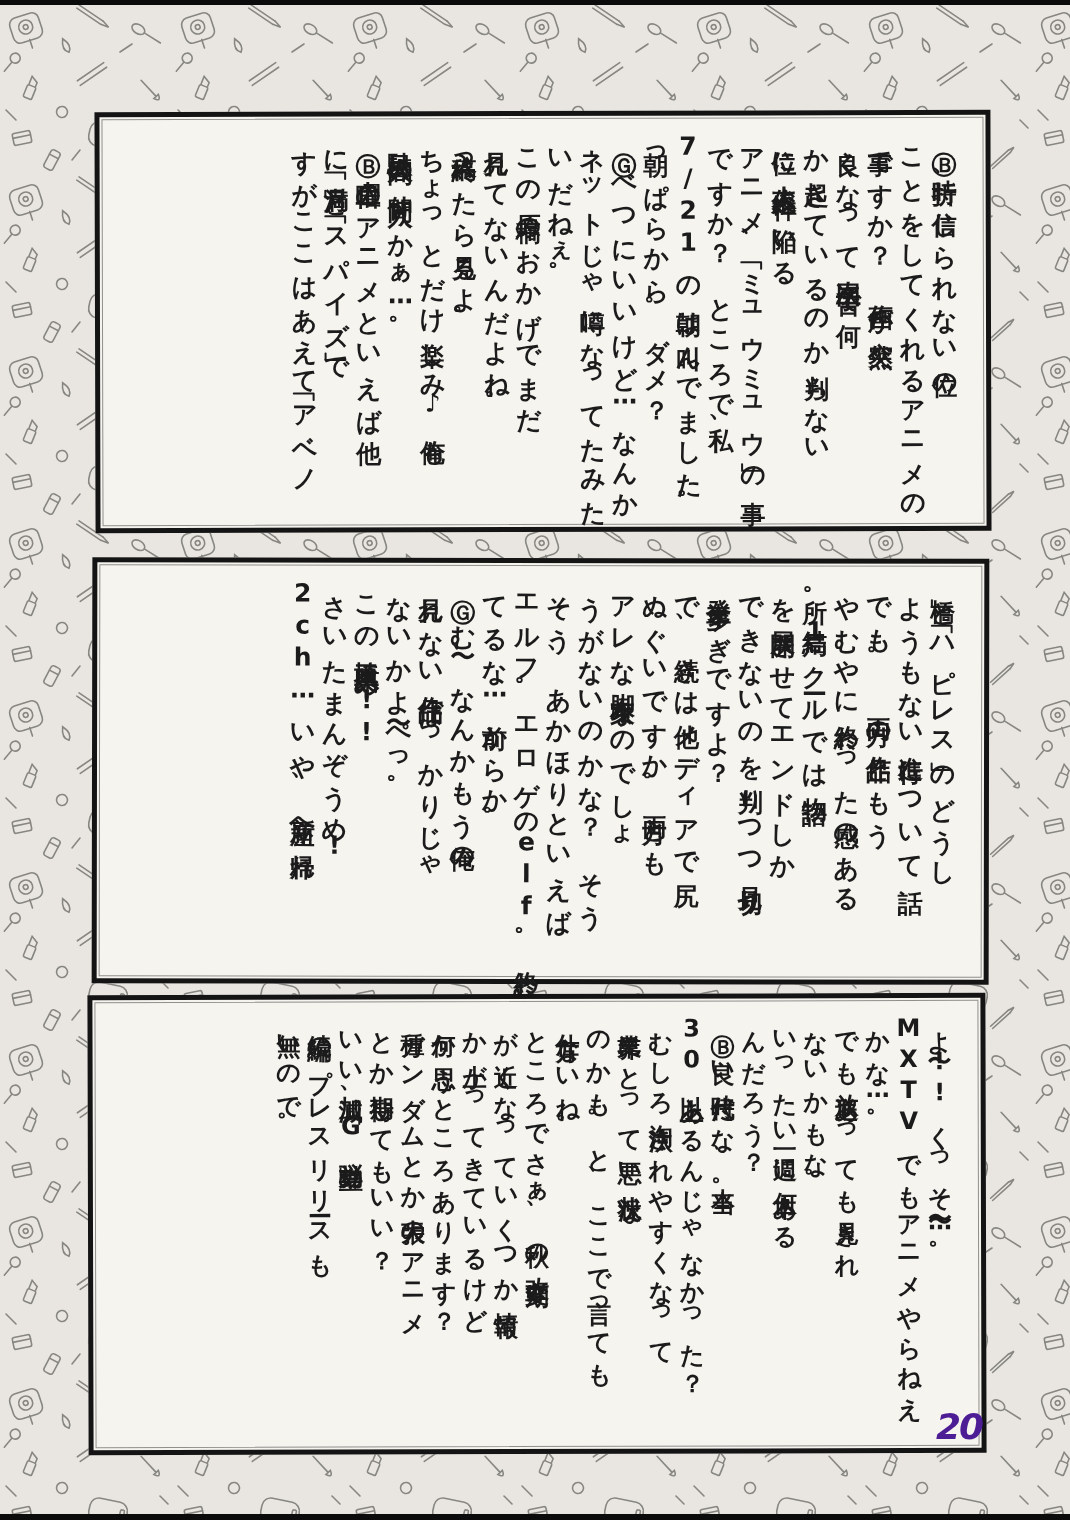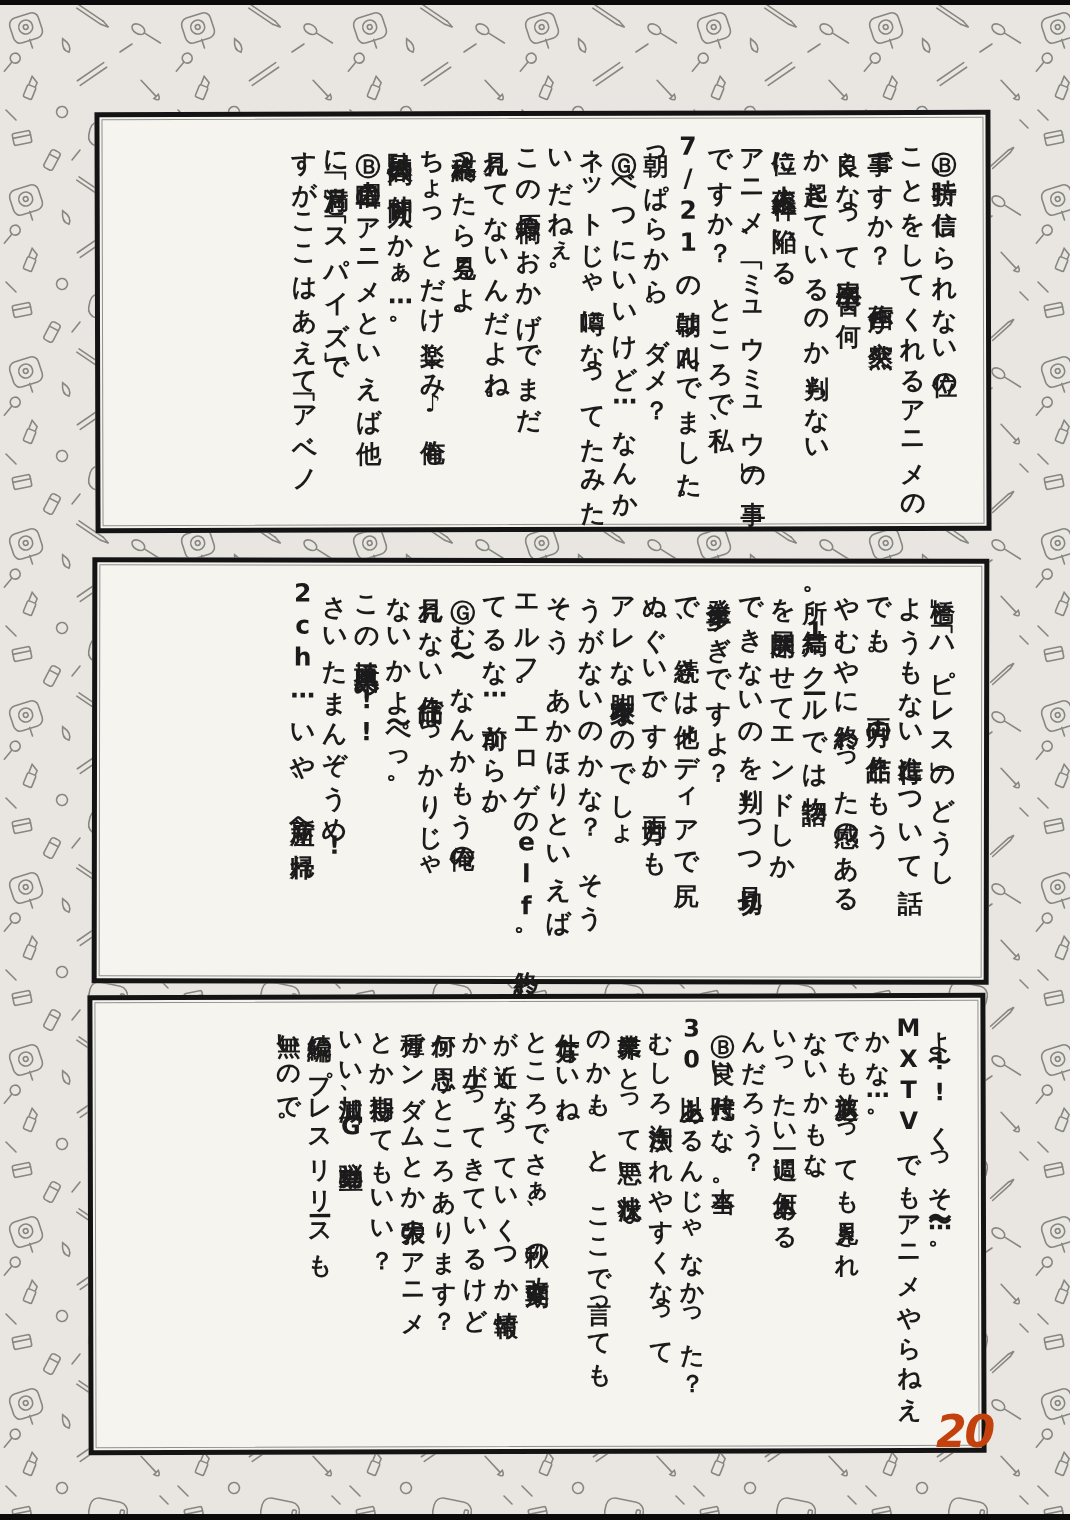--- a/index.html
+++ b/index.html
@@ -38,22 +38,22 @@
     margin:0 7px;
     font-size:25px;
     line-height:1.0;
     letter-spacing:3px;
     font-weight:600;
     white-space:nowrap;
   }
   .p3 .col{font-size:24px;}
   .pageno{
     position:absolute;left:936px;top:1406px;z-index:2;
-    font-size:44px;font-weight:bold;font-style:italic;
-    color:#c2410c;letter-spacing:-2px;
+    font-size:36px;font-weight:bold;font-style:italic;
+    color:#4c1d95;letter-spacing:-2px;
     font-family:"DejaVu Sans",sans-serif;
   }
 </style>
 </head>
 <body>
 
 <div class="page">
 
   <svg class="bg" xmlns="http://www.w3.org/2000/svg" width="1070" height="1520">
     <defs>

